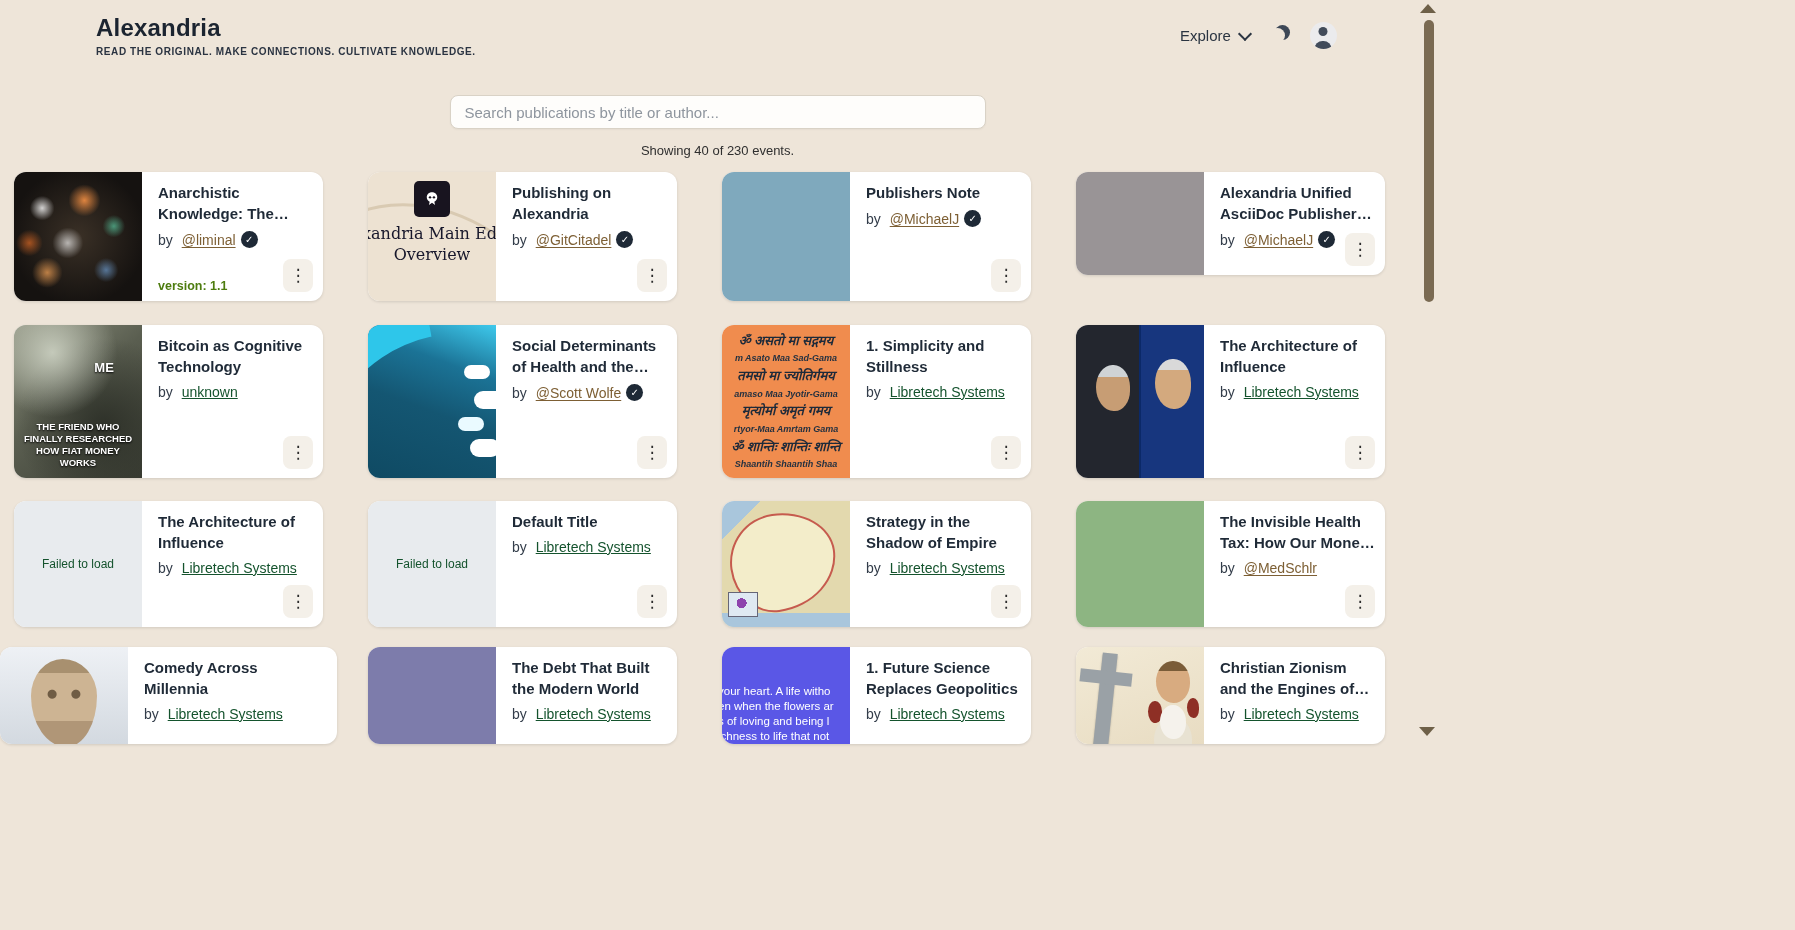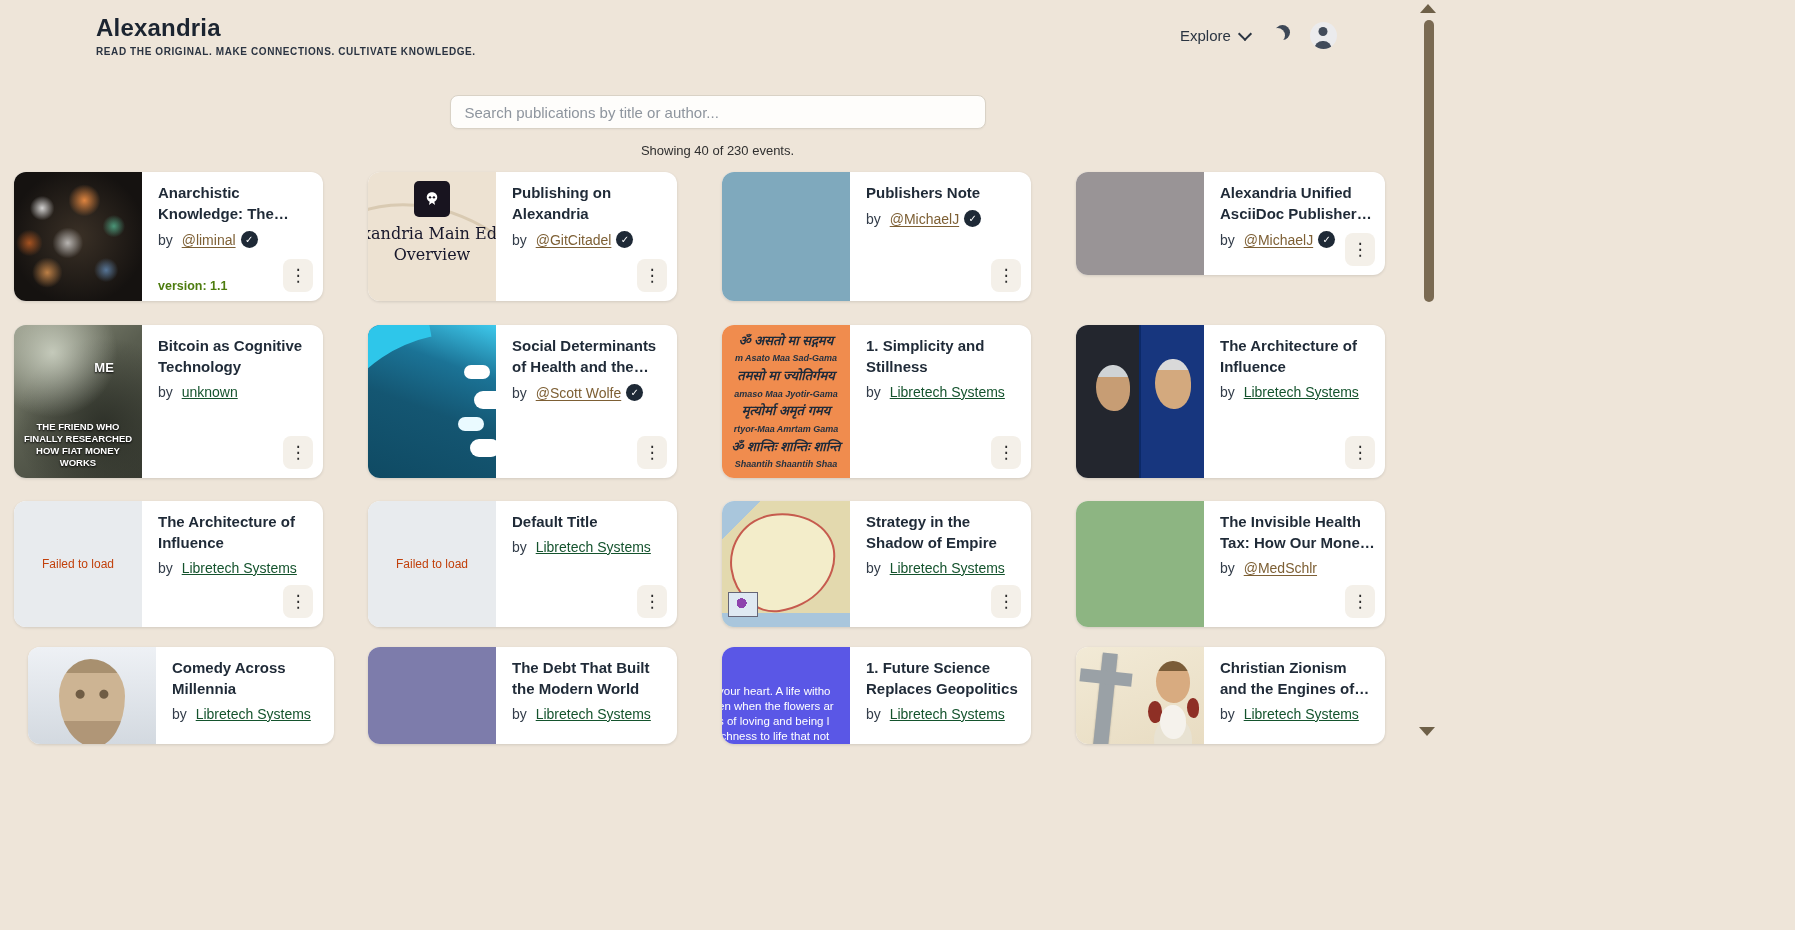--- a/index.html
+++ b/index.html
@@ -48,21 +48,21 @@
     display:inline-flex;align-items:center;justify-content:center;width:17px;height:17px;border-radius:50%;
     background:#1e2936;color:#fff;font-size:10px;font-weight:700;flex:0 0 auto;
   }
   .version-label{position:absolute;left:16px;bottom:8px;font-size:12.5px;font-weight:700;color:#4d7c0f;}
   .kebab{
     position:absolute;right:10px;bottom:9px;width:30px;height:33px;border-radius:8px;background:#f4f0e9;
     display:flex;align-items:center;justify-content:center;font-size:17px;color:#2b2b2b;cursor:pointer;
   }
   
   .t-failed{background:#e8ebee;display:flex;align-items:center;justify-content:center;}
-  .failed-text{font-size:12px;color:#c2410c;}
+  .failed-text{font-size:12px;color:#14532d;}
   .t-network{background:
     radial-gradient(circle at 22% 28%, rgba(255,255,255,.8) 0, transparent 9%),
     radial-gradient(circle at 55% 22%, rgba(255,150,70,.85) 0, transparent 13%),
     radial-gradient(circle at 78% 42%, rgba(90,200,160,.7) 0, transparent 9%),
     radial-gradient(circle at 42% 55%, rgba(255,255,255,.65) 0, transparent 15%),
     radial-gradient(circle at 72% 76%, rgba(130,190,255,.55) 0, transparent 9%),
     radial-gradient(circle at 26% 78%, rgba(255,170,90,.7) 0, transparent 11%),
     radial-gradient(circle at 12% 55%, rgba(255,120,40,.6) 0, transparent 10%),
     radial-gradient(ellipse at 50% 50%, #3a3026 0, #151210 75%);}
   .t-publishing{background:#ede2d2;}
@@ -320,21 +320,21 @@
       <div class="card-title">The Invisible Health Tax: How Our Mone…</div>
       <div class="author-row">
           <span class="by">by&nbsp;</span>
           <a class="author-link">@MedSchlr</a>
         </div>
     <div class="kebab">
           <span>⋮</span>
         </div>
       </div>
   </div>
-    <div class="card" style="left: 28px; top: 647px; width: 306px; height: 97px;">
+    <div class="card" style="left: 0; top: 647px; width: 337px; height: 97px;">
     <div class="thumb t-statue"></div>
     <div class="card-content">
       <div class="card-title">Comedy Across Millennia</div>
       <div class="author-row">
           <span class="by">by&nbsp;</span>
           <span class="author-plain">Libretech Systems</span>
         </div>
     </div>
   </div>
     <div class="card" style="left: 368px; top: 647px; width: 309px; height: 97px;">

